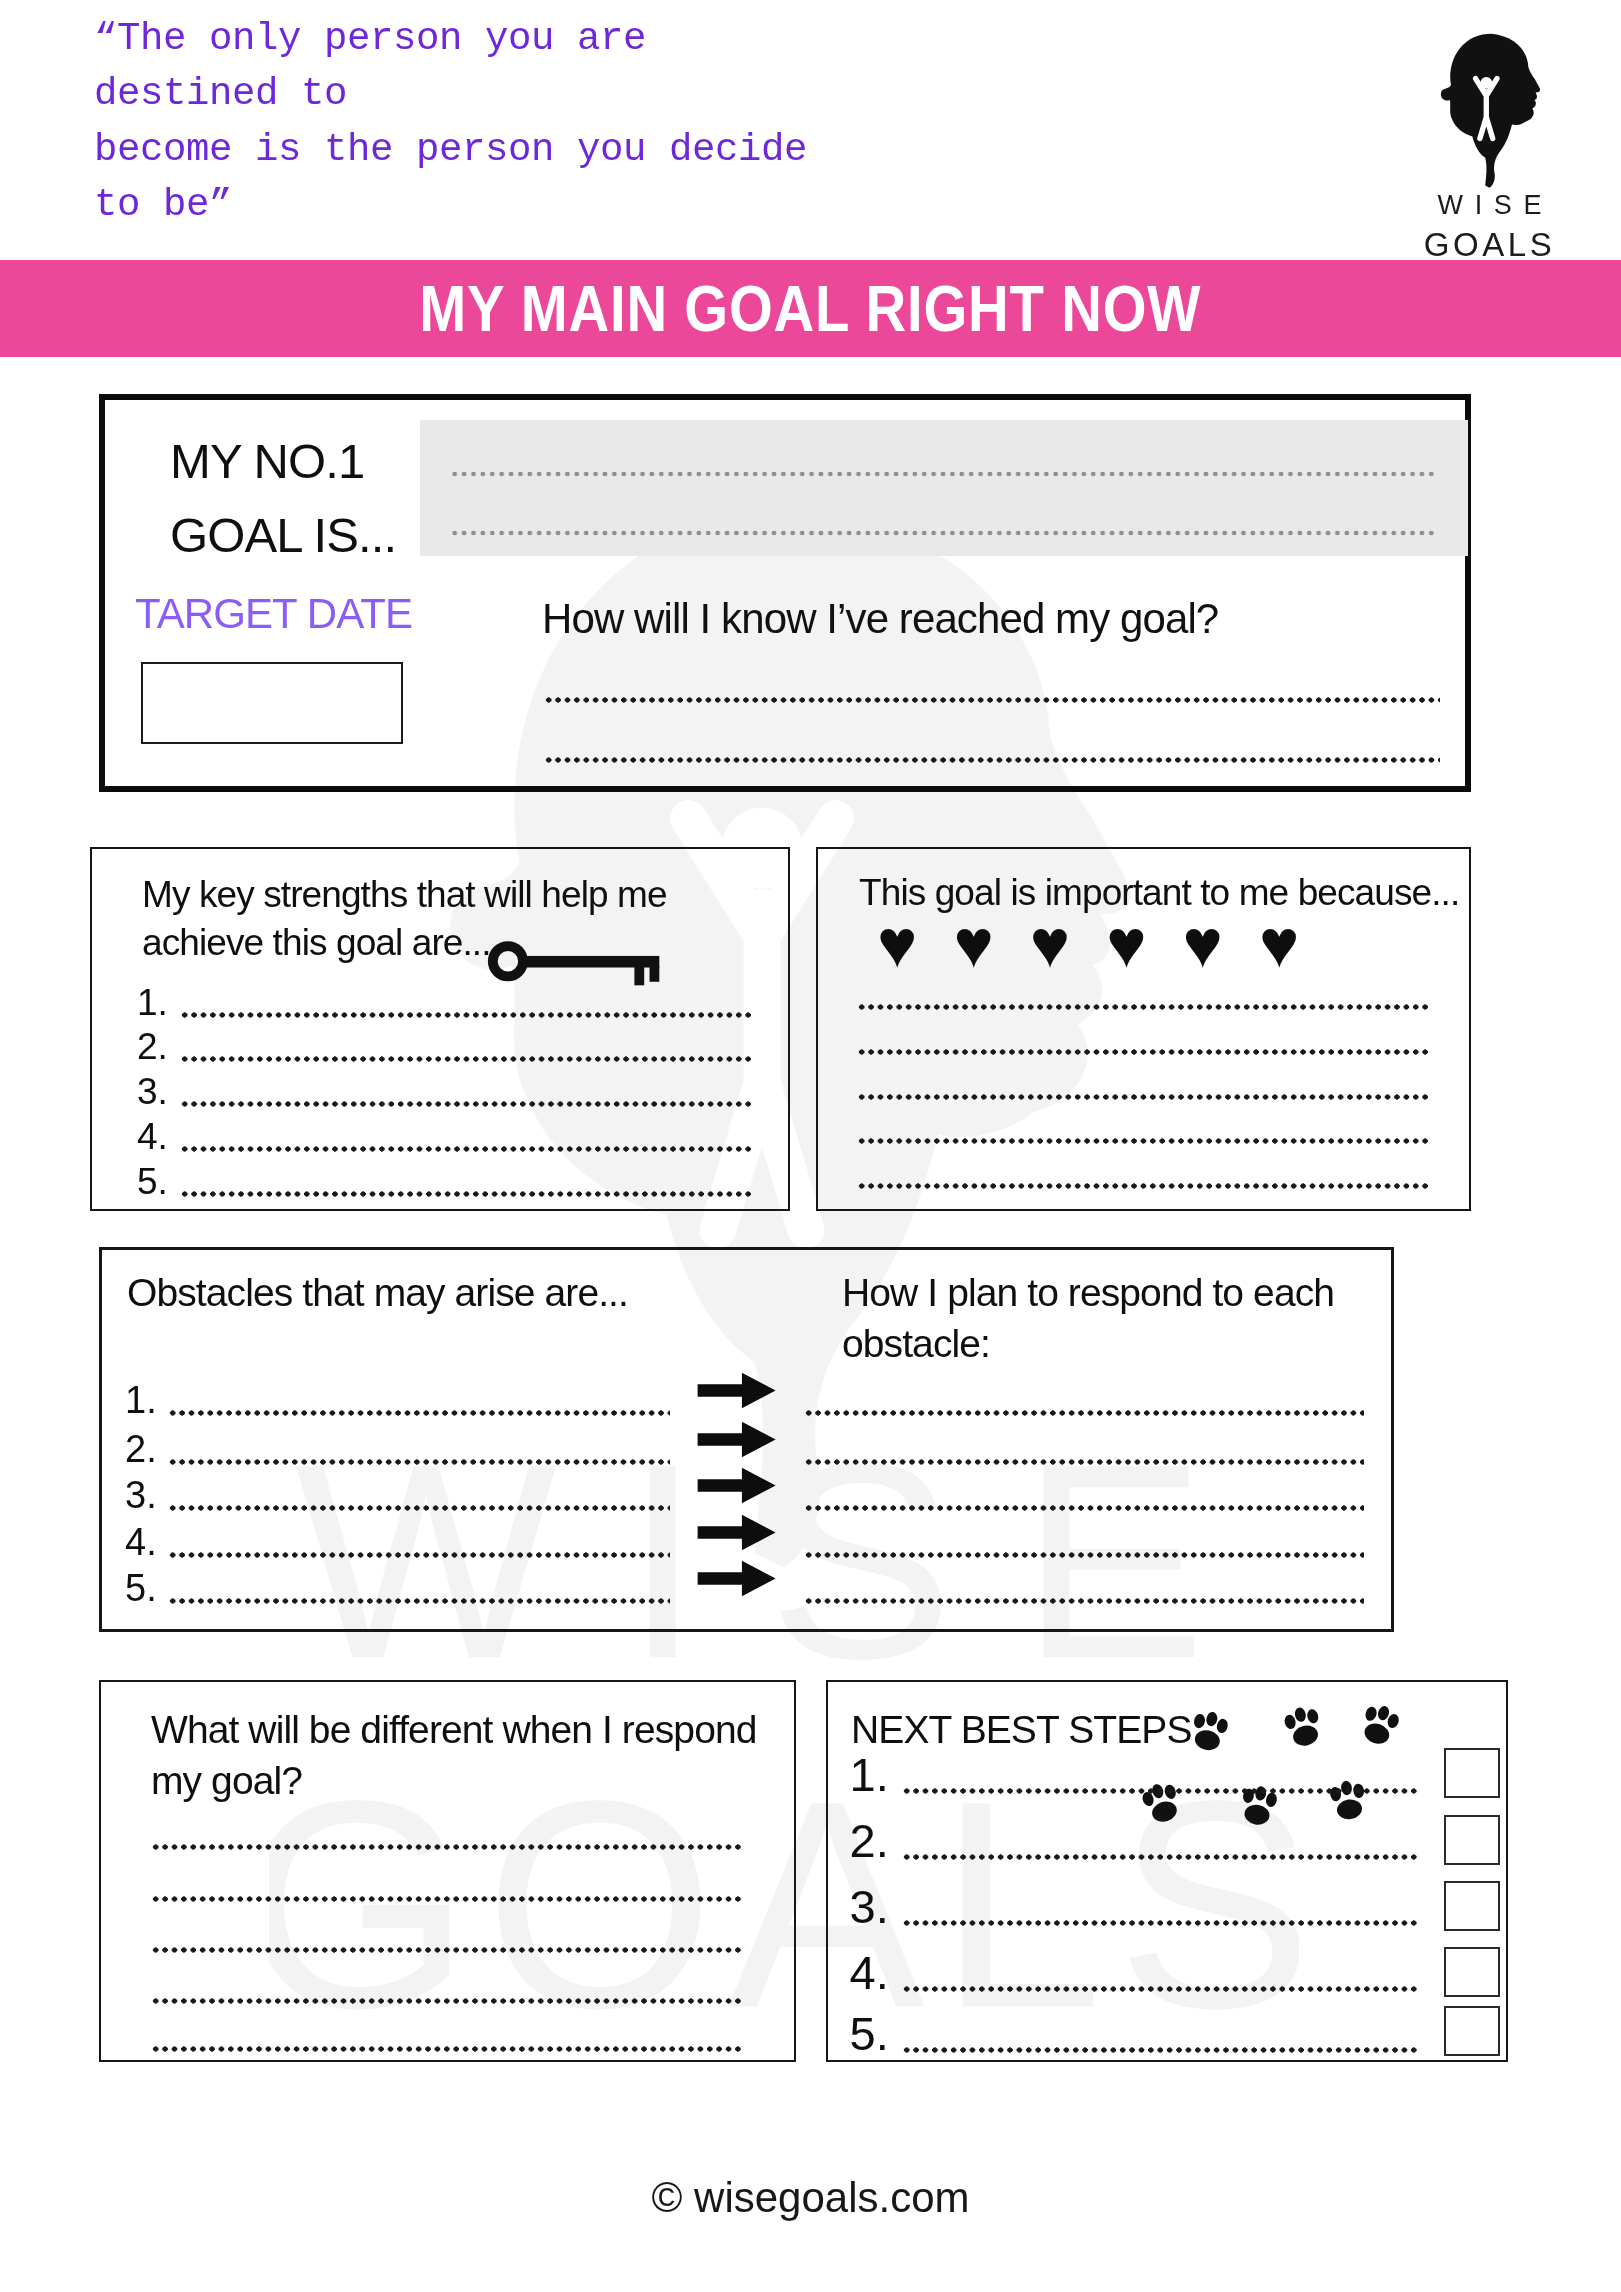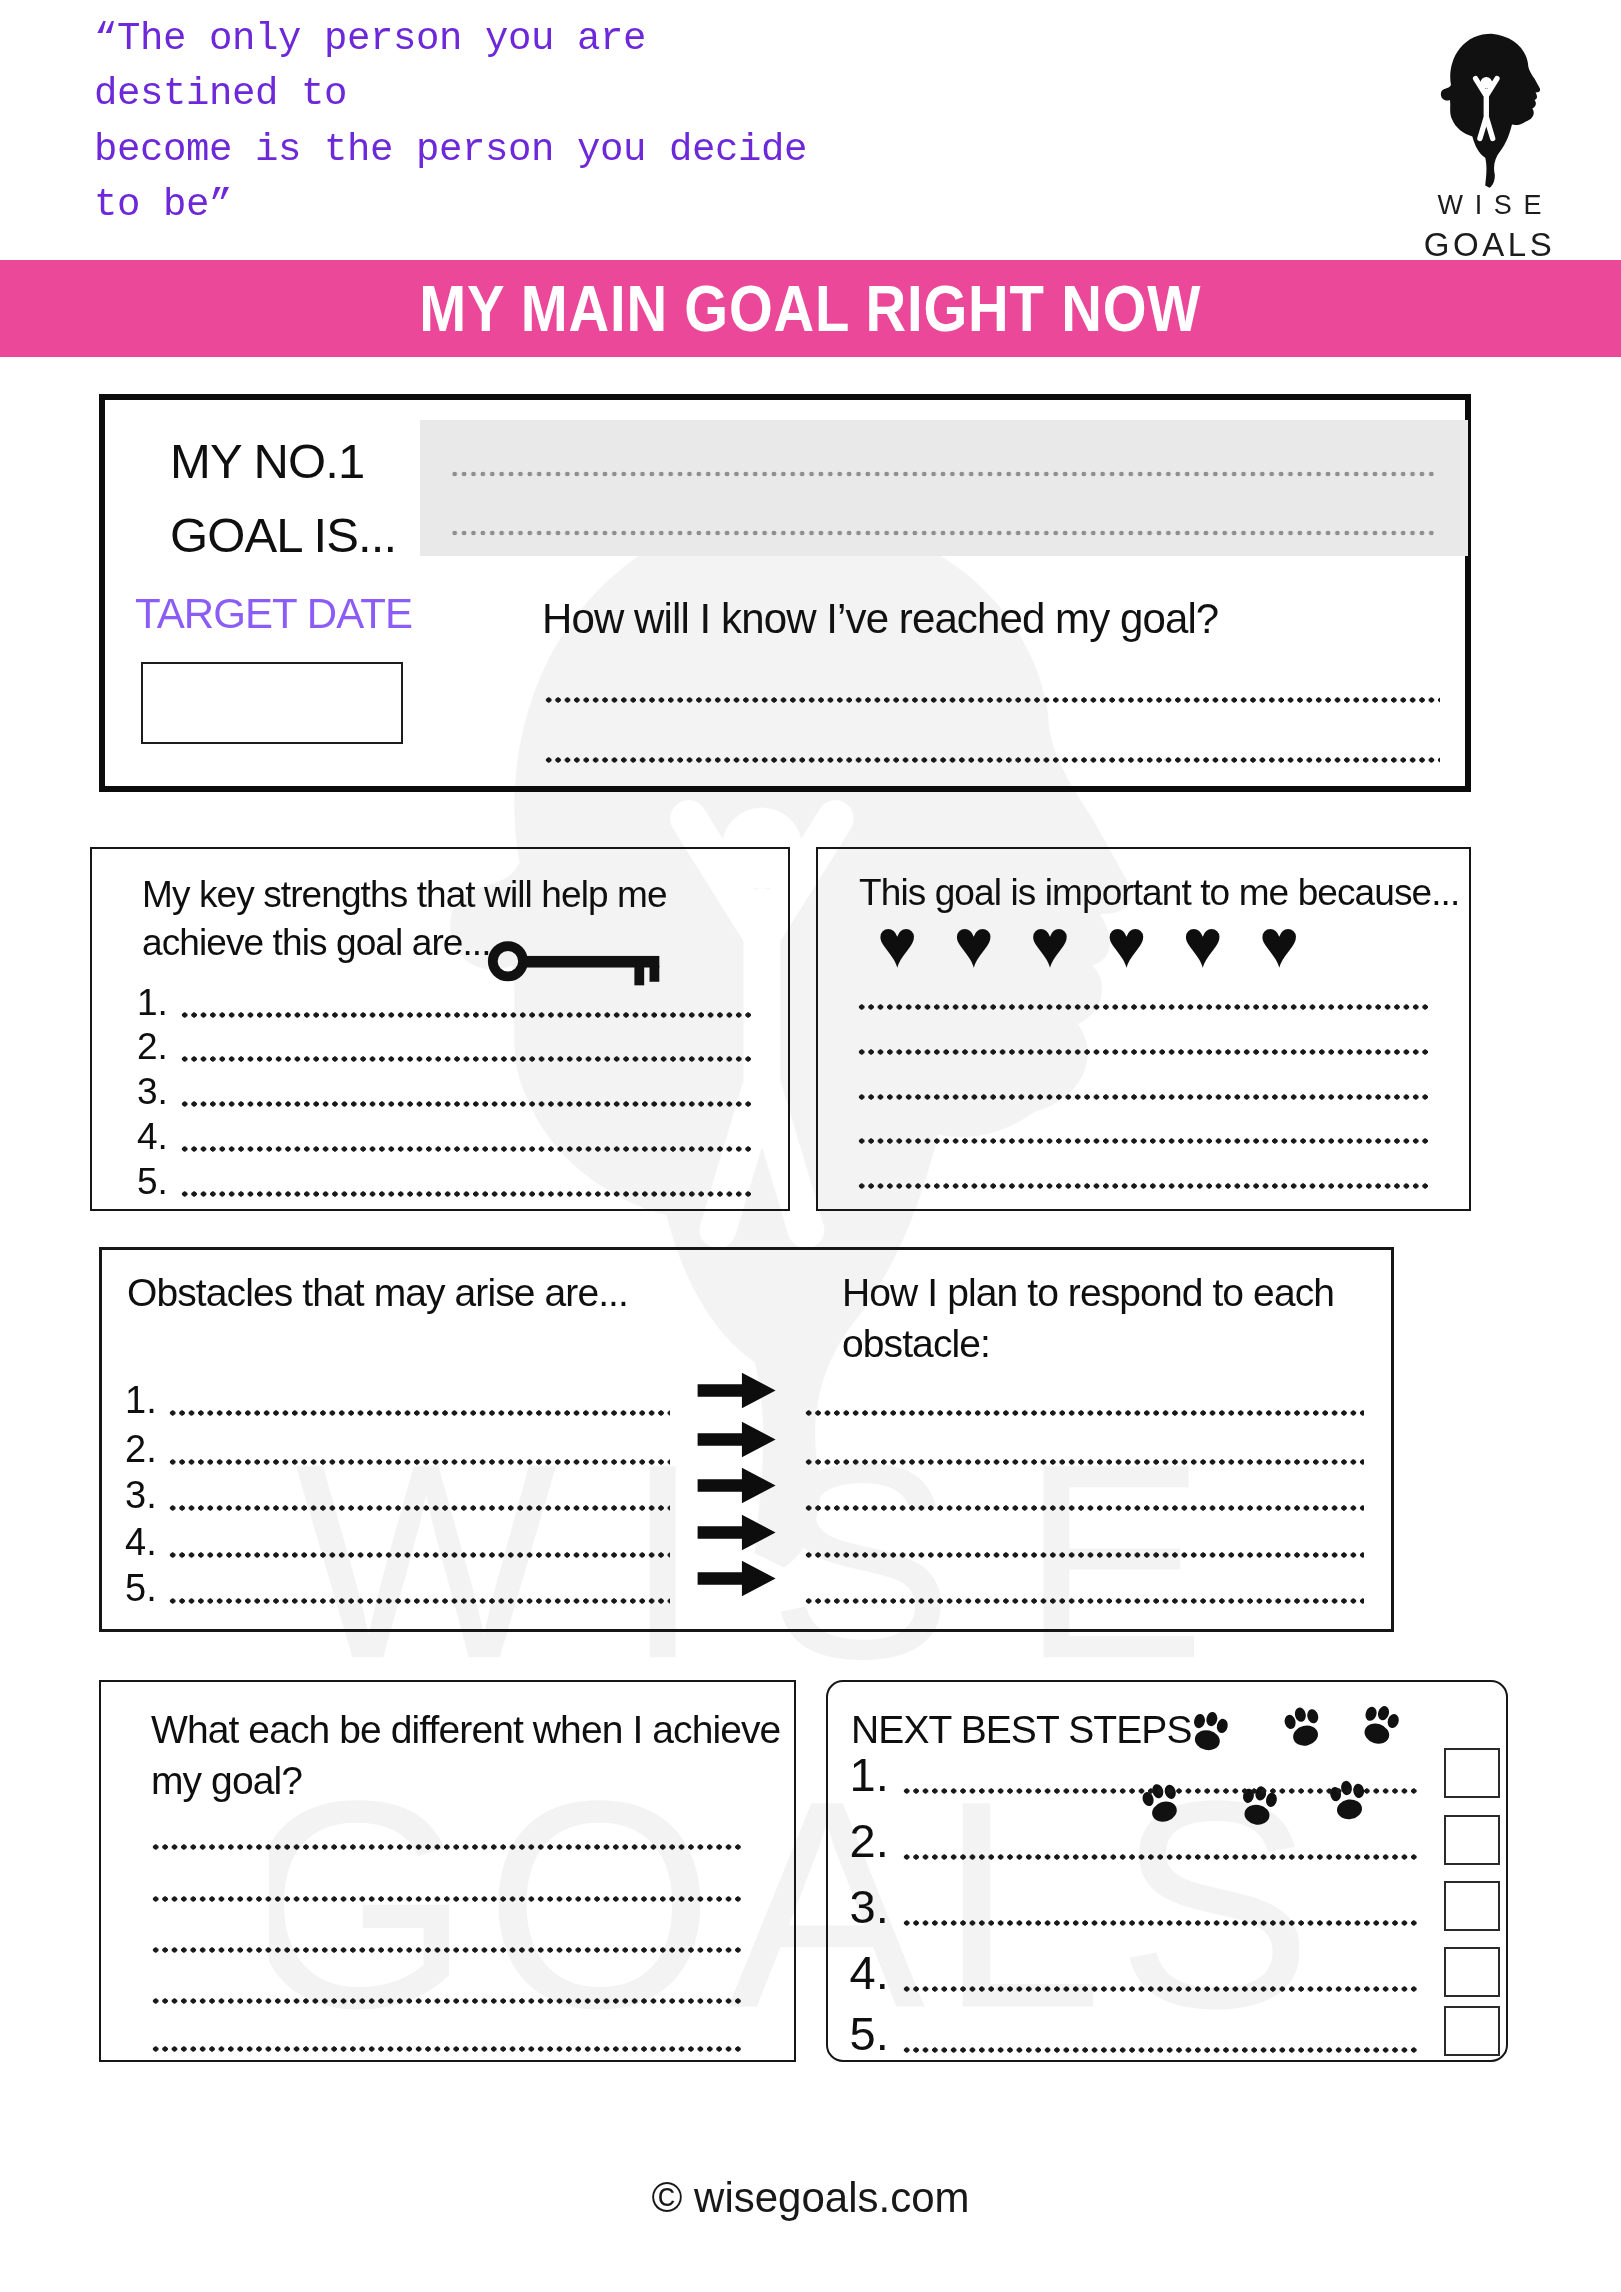--- a/index.html
+++ b/index.html
@@ -18,21 +18,21 @@
 
   .banner { position:absolute; left:0; top:260px; width:1621px; height:97px; background:#ec4899; display:flex; align-items:center; justify-content:center; }
   .banner .t { color:#ffffff; font-size:64px; font-weight:bold; letter-spacing:0.9px; display:inline-block; transform:scaleX(0.88); white-space:nowrap; }
 
   .box { position:absolute; background:transparent; border:2.7px solid #161616; }
   .goalbox { left:99px; top:394px; width:1372px; height:398px; border:6.3px solid #0c0c0c; }
   .strengthsbox { left:90px; top:847px; width:700px; height:364px; }
   .importancebox { left:816px; top:847px; width:655px; height:364px; }
   .obstaclesbox { left:99px; top:1247px; width:1295px; height:385px; border-width:3.6px; }
   .differentbox { left:99px; top:1680px; width:697px; height:382px; }
-  .stepsbox { left:826px; top:1680px; width:682px; height:382px;border-radius:17px; }
+  .stepsbox { left:826px; top:1680px; width:682px; height:382px; }
 
   .dots { height:8px; background-image:radial-gradient(circle, #191919 2.4px, transparent 2.9px); background-size:9.4px 8px; background-repeat:repeat-x; background-position:left center; }
   .dots.gray { background-image:radial-gradient(circle, #8f8f8f 2.1px, transparent 2.6px); }
   .abs { position:absolute; }
 
   .goal-label { position:absolute; left:56px; top:25px; font-size:49px; line-height:1.5; letter-spacing:-0.9px; color:#0f0f0f;margin-left:9px; }
   .gray-rect { position:absolute; left:315px; top:19.7px; width:1048px; height:136px; background:#e9e9e9; }
   .target-label { position:absolute; left:30px; top:190px; font-size:42px; letter-spacing:-0.9px; color:#8b5cf6; }
   .date-box { position:absolute; left:36px; top:262px; width:262px; height:82px; border:2.7px solid #1c1c1c; background:#fff; }
   .reached-q { position:absolute; left:437px; top:195px; font-size:42px; letter-spacing:-0.9px; color:#111; }
@@ -206,21 +206,21 @@
           <svg width="81" height="39" viewBox="0 0 90 44">
             <polygon fill="#0d0d0d" points="0,15 50,15 50,2 88,22 50,42 50,29 0,29"></polygon>
           </svg>
         </div>
       <div class="dots d2"></div>
     </div>
   </div>
 
   <div class="box differentbox">
     <div class="sec-title" style="left:50px; top:23px; font-size:39px;">
-      <div>What each be different when I achieve</div>
+      <div>What will be different when I respond</div>
       <div>my goal?</div>
     </div>
     <div class="dots abs" style="left:50px; right:50px; top:161px;"></div>
     <div class="dots abs" style="left:50px; right:50px; top:213px;"></div>
     <div class="dots abs" style="left:50px; right:50px; top:264px;"></div>
     <div class="dots abs" style="left:50px; right:50px; top:315px;"></div>
     <div class="dots abs" style="left:50px; right:50px; top:363px;"></div>
   </div>
 
   <div class="box stepsbox">

